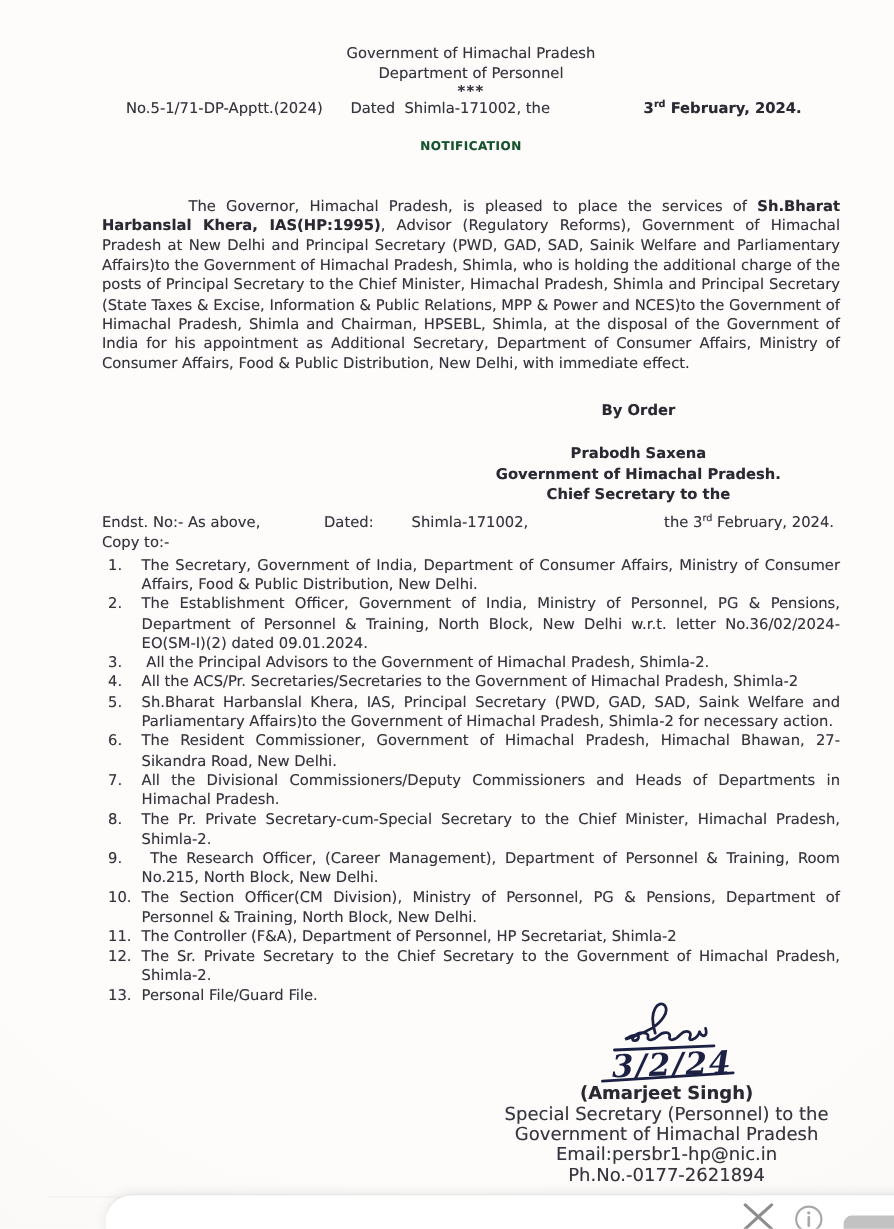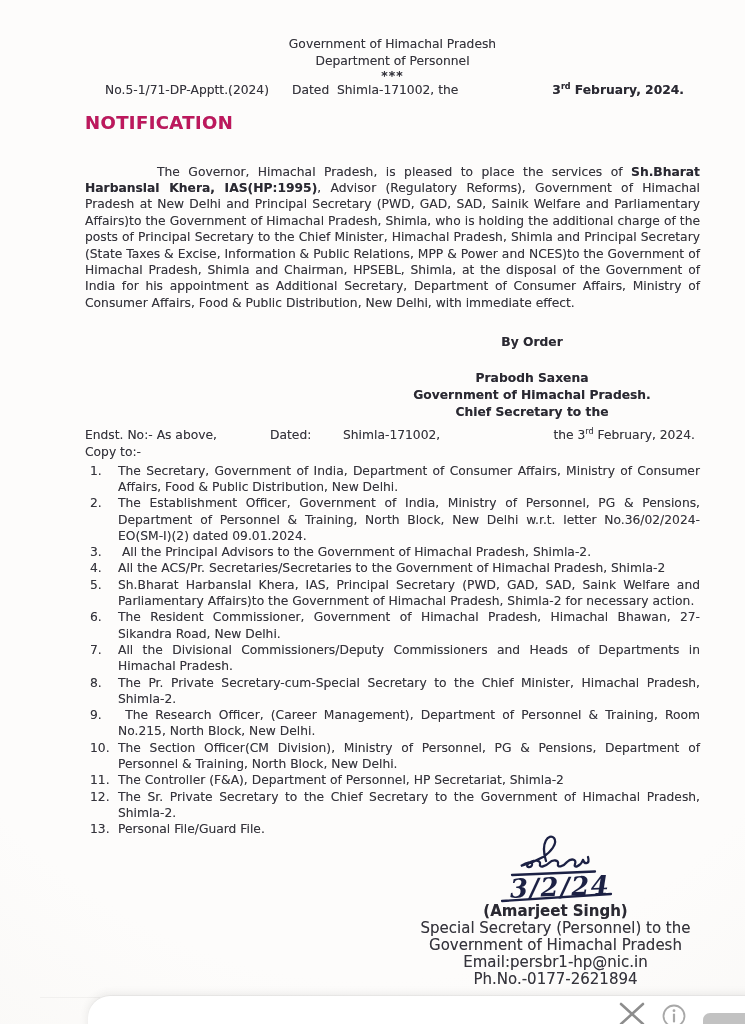--- a/index.html
+++ b/index.html
@@ -15,23 +15,23 @@
     font-size:12.3px;line-height:17.2px;
     text-shadow:0 0 0.6px rgba(53,52,60,0.42);
     filter:blur(0.22px);
   }
   .center{text-align:center;}
   b,.bold{font-weight:700;color:#2a2932;}
   .stars{line-height:12px;font-weight:700;letter-spacing:1px;}
   .refline{position:relative;height:17px;}
   .refline .fileno{position:absolute;left:20px;}
   .refline .dated{position:absolute;left:207px;}
-  .refline .refdate{position:absolute;right:16px;font-weight:700;color:#2a2932;}
+  .refline .refdate{position:absolute;right:32px;font-weight:700;color:#2a2932;}
   sup{font-size:8px;vertical-align:super;line-height:0;}
-  .title{margin-top:15px;font-weight:700;font-size:18px;letter-spacing:0.4px;color:#be185d;}
+  .title{margin-top:15px;text-align:center;font-weight:700;font-size:10px;letter-spacing:0.4px;color:#14532d;}
   .para{margin-top:32px;text-align:justify;text-indent:72px;line-height:16.4px;}
   .byorder-block{width:280px;margin:23px 28px 0 auto;text-align:center;}
   .byorder{font-weight:700;color:#2a2932;}
   .authority{margin-top:19px;font-weight:700;color:#2a2932;line-height:17px;}
   .endst{position:relative;height:17px;margin-top:6px;}
   .endst .e-no{position:absolute;left:0;}
   .endst .e-dated{position:absolute;left:185px;}
   .endst .e-place{position:absolute;left:258px;}
   .endst .e-date{position:absolute;right:5px;}
   .copyto{margin-top:0;}

